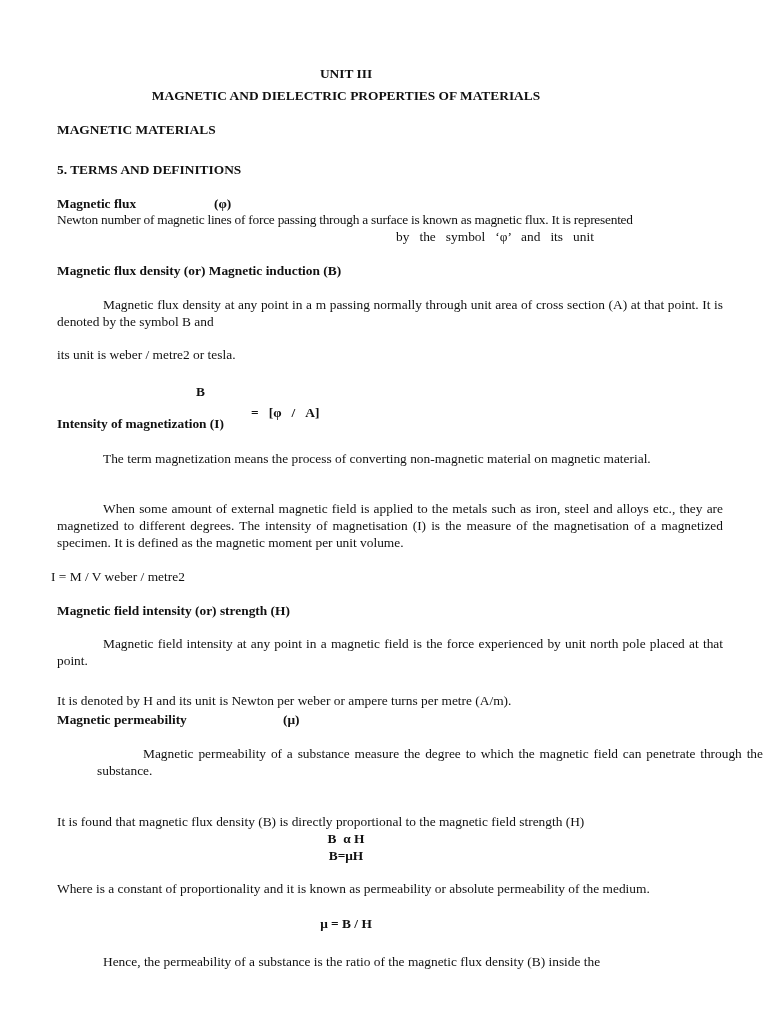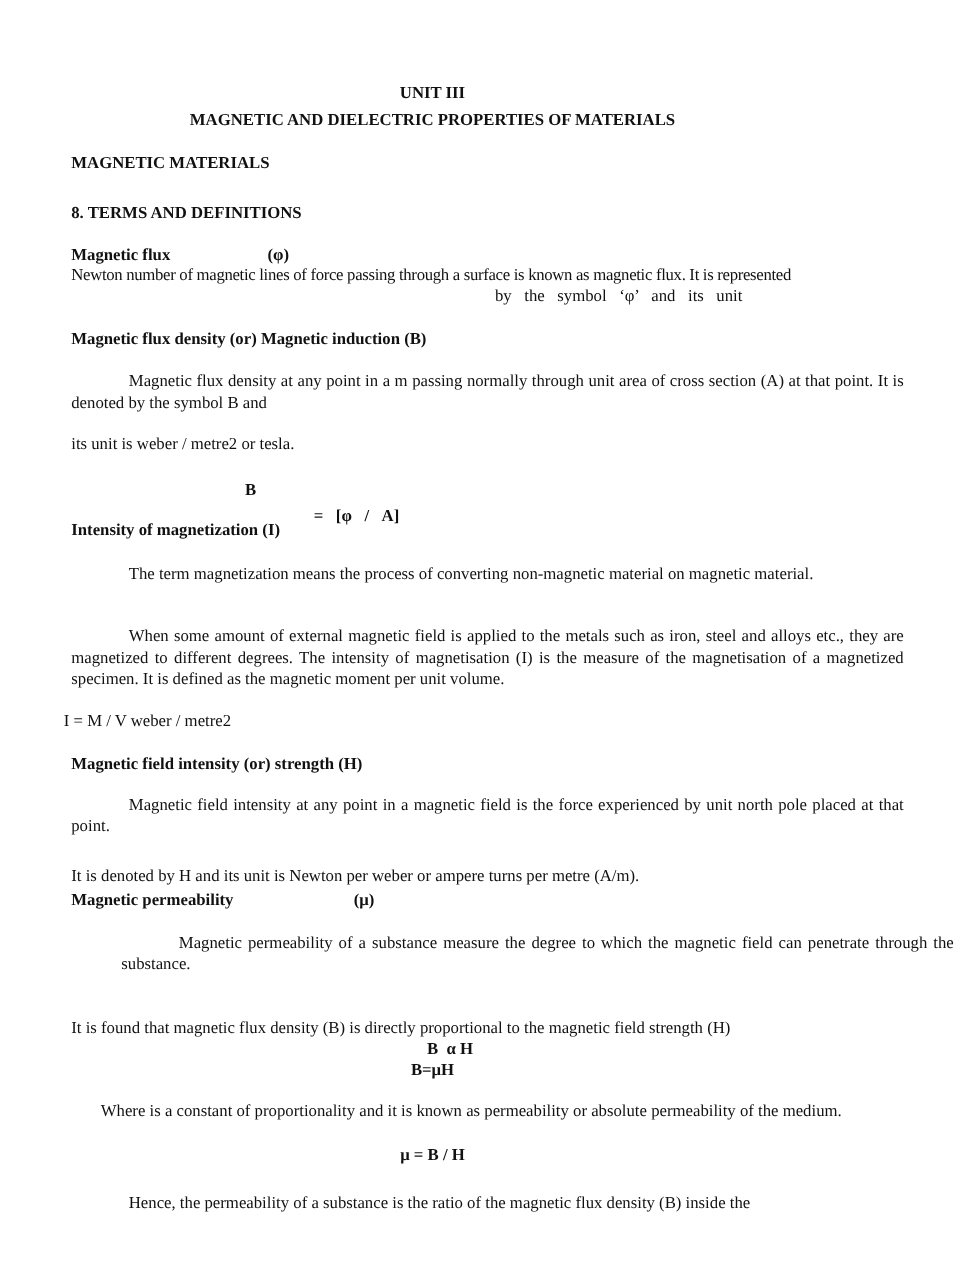--- a/index.html
+++ b/index.html
@@ -1,34 +1,34 @@
 <!DOCTYPE html>
 <html><head>
 <meta charset="utf-8">
 <style>
   html, body { margin: 0; padding: 0; background: #ffffff; }
   body {
     width: 768px; height: 1024px; overflow: hidden; position: relative;
     font-family: "Liberation Serif", "DejaVu Serif", serif;
     color: #111111; font-size: 13.4px;
   }
-  .ln { position: absolute; white-space: nowrap; line-height: 17px; text-align: center; }
+  .ln { position: absolute; white-space: nowrap; line-height: 17px; }
   .b { font-weight: bold; }
   .center { left: 0; width: 692px; text-align: center; }
   .full { left: 57px; width: 666px; white-space: normal; text-align: justify; }
   .full.last { text-align-last: left; }
   .indent { text-indent: 46px; }
 </style>
 </head>
 <body>
 
 <div class="ln center b" style="top:65px;">UNIT III</div>
 <div class="ln center b" style="top:87px;">MAGNETIC AND DIELECTRIC PROPERTIES OF MATERIALS</div>
 <div class="ln b" style="left:57px; top:121px;">MAGNETIC MATERIALS</div>
-<div class="ln b" style="left:57px; top:161px;">8.  TERMS AND DEFINITIONS</div>
+<div class="ln b" style="left:57px; top:161px;">5.  TERMS AND DEFINITIONS</div>
 
 <div class="ln b" style="left:57px; top:195px;">Magnetic flux</div>
 <div class="ln b" style="left:214px; top:195px;">(φ)</div>
 <div class="ln" style="left:57px; top:211px; letter-spacing:-0.25px;">Newton number of magnetic lines of force passing through a surface is known as magnetic flux. It is represented</div>
 <div class="ln" style="left:396px; top:228px; white-space:pre;">by   the   symbol   ‘φ’   and   its   unit</div>
 
 <div class="ln b" style="left:57px; top:262px;">Magnetic flux density (or) Magnetic induction (B)</div>
 <div class="ln full last indent" style="top:296px;">Magnetic flux density at any point in a m passing normally through unit area of cross section (A) at that point. It is denoted by the symbol B and</div>
 <div class="ln" style="left:57px; top:346px;">its unit is weber / metre2 or tesla.</div>
 <div class="ln b" style="left:196px; top:383px;">B</div>
@@ -40,17 +40,17 @@
 <div class="ln" style="left:51px; top:568px;">I = M / V weber / metre2</div>
 
 <div class="ln b" style="left:57px; top:602px;">Magnetic field intensity (or) strength (H)</div>
 <div class="ln full last indent" style="top:635px;">Magnetic field intensity at any point in a magnetic field is the force experienced by unit north pole placed at that point.</div>
 <div class="ln" style="left:57px; top:692px;">It is denoted by H and its unit is Newton per weber or ampere turns per metre (A/m).</div>
 
 <div class="ln b" style="left:57px; top:711px;">Magnetic permeability</div>
 <div class="ln b" style="left:283px; top:711px;">(μ)</div>
 <div class="ln full last indent" style="top:745px;margin-left:40px;">Magnetic permeability of a substance measure the degree to which the magnetic field can penetrate through the substance.</div>
 <div class="ln" style="left:57px; top:813px;">It is found that magnetic flux density (B) is directly proportional to the magnetic field strength (H)</div>
-<div class="ln center b" style="top:830px; white-space:pre;padding-left:14px;">B  α H</div>
+<div class="ln center b" style="top:830px; white-space:pre;">B  α H</div>
 <div class="ln center b" style="top:847px;">B=μH</div>
 <div class="ln" style="left:57px; top:880px; width:640px; white-space:normal;">Where is a constant of proportionality and it is known as permeability or absolute permeability of the medium.</div>
 <div class="ln center b" style="top:915px;">μ = B / H</div>
 <div class="ln" style="left:103px; top:953px;">Hence, the permeability of a substance is the ratio of the magnetic flux density (B) inside the</div>
 
 </body></html>

